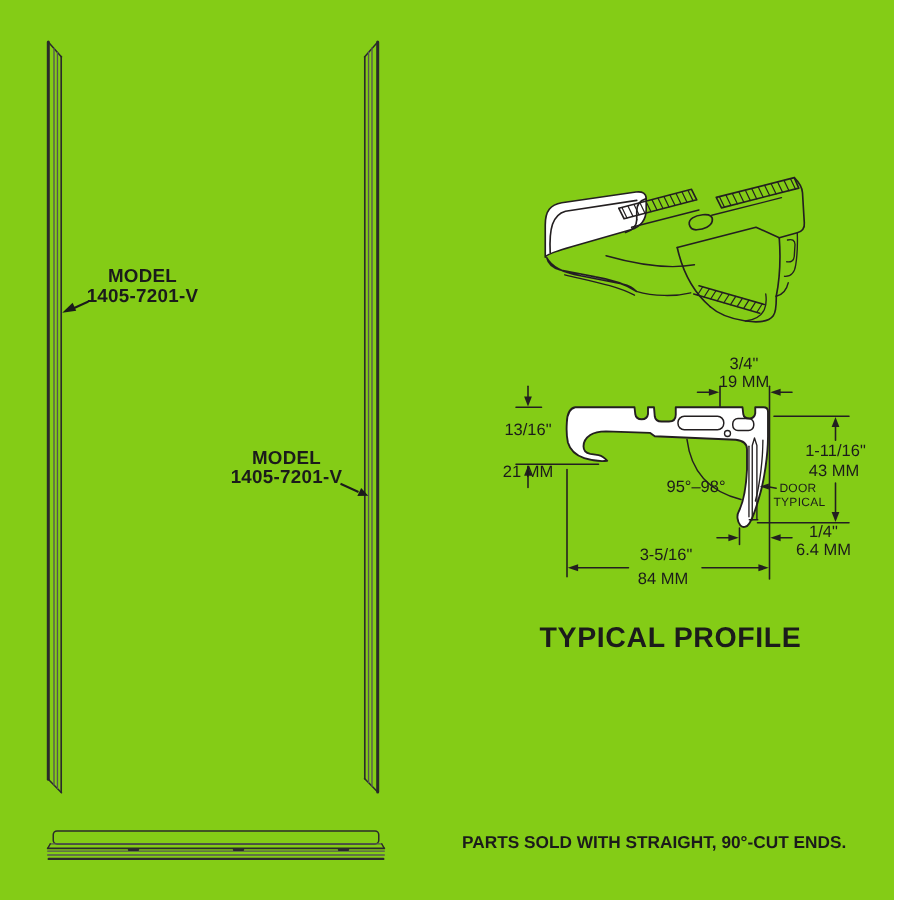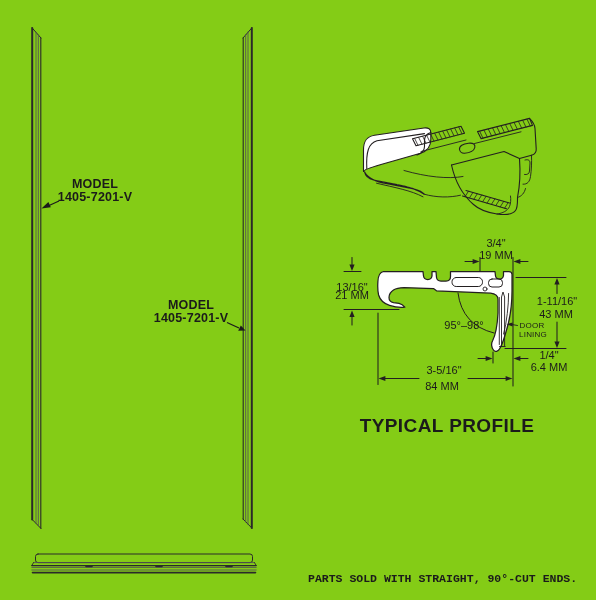--- a/index.html
+++ b/index.html
@@ -2,21 +2,21 @@
 <html><head>
 <meta charset="utf-8">
 <style>
   html,body{margin:0;padding:0;background:#fff;}
   #canvas{position:relative;width:596px;height:600px;background:#84cc16;overflow:hidden;
           font-family:"Liberation Sans",sans-serif;}
   #lineart{position:absolute;left:0;top:0;}
   .txt{position:absolute;white-space:nowrap;line-height:1.02;color:#1b1b1b;
        transform:translateX(-50%);font-family:"Liberation Sans",sans-serif;}
   .txt-l{position:absolute;white-space:nowrap;line-height:1.02;color:#1b1b1b;
-       font-family:Liberation Mono, monospace;margin-top:16px;}
+       font-family:Liberation Sans, sans-serif;}
   .dim{font-size:11px;}
   .sm{font-size:8px;letter-spacing:.2px;}
   .model{font-size:12.5px;font-weight:bold;letter-spacing:.2px;}
   .title{font-size:19px;font-weight:bold;letter-spacing:.4px;}
   .note{font-size:11.5px;font-weight:bold;}
 </style>
 </head>
 <body>
 
 <div id="canvas">
@@ -191,29 +191,29 @@
   <div class="txt model" style="left:95px;top:178px;">MODEL</div>
   <div class="txt model" style="left:95px;top:191px;">1405-7201-V</div>
 
   <div class="txt model" style="left:191px;top:299px;">MODEL</div>
   <div class="txt model" style="left:191px;top:312px;">1405-7201-V</div>
 
   <div class="txt dim" style="left:496px;top:238px;">3/4"</div>
   <div class="txt dim" style="left:496px;top:250px;">19 MM</div>
 
   <div class="txt dim" style="left:352px;top:282px;">13/16"</div>
-  <div class="txt dim" style="left:352px;top:290px;">21 MM</div>
+  <div class="txt dim" style="left:352px;top:310px;">21 MM</div>
 
   <div class="txt dim" style="left:557px;top:296px;">1-11/16"</div>
   <div class="txt dim" style="left:556px;top:309px;text-align:center;">43 MM</div>
 
   <div class="txt dim" style="left:464px;top:320px;">95°–98°</div>
 
   <div class="txt sm" style="left:532px;top:322px;">DOOR</div>
-  <div class="txt sm" style="left:533px;top:331px;">LINING</div>
+  <div class="txt sm" style="left:533px;top:331px;">TYPICAL</div>
 
   <div class="txt dim" style="left:549px;top:350px;">1/4"</div>
   <div class="txt dim" style="left:549px;top:362px;">6.4 MM</div>
 
   <div class="txt dim" style="left:444px;top:365px;">3-5/16"</div>
   <div class="txt dim" style="left:442px;top:381px;text-align:center;">84 MM</div>
 
   <div class="txt title" style="left:447px;top:416px;">TYPICAL PROFILE</div>
 
   <div class="txt-l note" style="left:308px;top:557px;">PARTS SOLD WITH STRAIGHT, 90°-CUT ENDS.</div>

